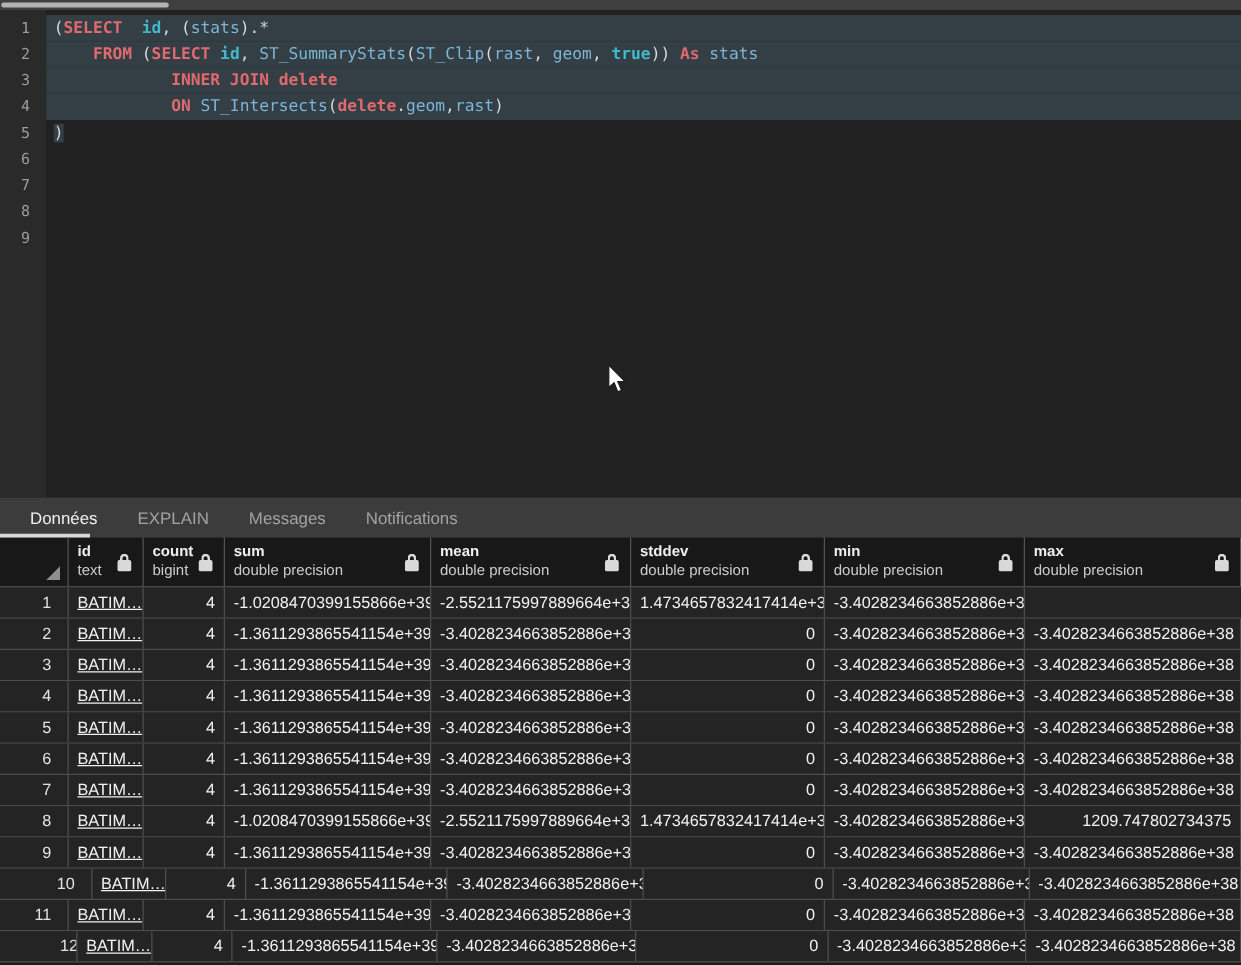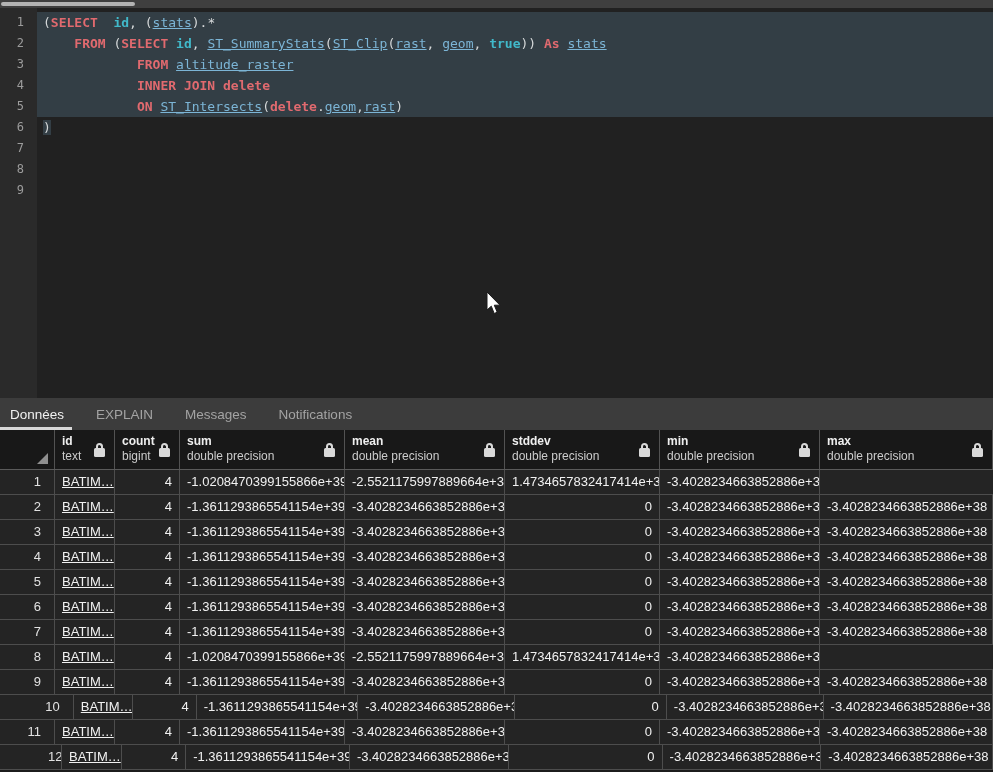--- a/index.html
+++ b/index.html
@@ -18,30 +18,30 @@
   .gut-line { height:21px; line-height:21px; text-align:right; padding-right:13px;
               color:#9c9c9c; font-family:"DejaVu Sans Mono", monospace; font-size:12px; }
   .code { position:absolute; left:37px; right:0; top:0; padding-top:4px; }
   .code-line { min-height:21px; line-height:21px; white-space:pre;
                font-family:"DejaVu Sans Mono", monospace; font-size:13px;
                color:var(--pl); padding-left:6px; }
   .code-line.sel { background:var(--selbg); }
   .code-line.sel-end span { background:var(--selbg); }
   .tk-kw  { color:var(--kw); font-weight:bold; }
   .tk-atom{ color:var(--atom); font-weight:bold; }
-  .tk-id  { color:var(--id);text-decoration:underline; }
+  .tk-id  { color:var(--id); }
   .tk-pl  { color:var(--pl); }
 
   
   .mouse-cursor { position:absolute; left:486px; top:284px; width:16px; height:24px;
                   pointer-events:none; z-index:50; }
 
   
   .tabbar { position:relative; height:32px; background:#3c3c3c; display:flex;
-            align-items:center; padding-left:10px; }
+            align-items:center; padding-left:24px; }
   .tab { font-size:13.5px; color:#a3a3a3; margin-right:32px; cursor:default; }
   .tab.active { color:#f0f0f0; }
   .tab-underline { position:absolute; left:0; bottom:0; width:72px; height:3px;
                    background:#d8d8d8; }
 
   
   .grid { background:#242424; }
   .grid-header { display:flex; height:40px; background:#181818;
                  border-bottom:1px solid #5a5a5a; }
   .gh-cell { position:relative; border-right:1px solid #525252; padding:4px 6px 0 7px;
@@ -80,21 +80,20 @@
       <div class="gut-line">4</div>
       <div class="gut-line">5</div>
       <div class="gut-line">6</div>
       <div class="gut-line">7</div>
       <div class="gut-line">8</div>
       <div class="gut-line">9</div>
     </div>
   <div class="code">
       <div class="code-line sel"><span class="tk-pl">(</span><span class="tk-kw">SELECT</span><span class="tk-pl">  </span><span class="tk-atom">id</span><span class="tk-pl">, (</span><span class="tk-id">stats</span><span class="tk-pl">).*</span></div>
       <div class="code-line sel"><span class="tk-pl">    </span><span class="tk-kw">FROM</span><span class="tk-pl"> (</span><span class="tk-kw">SELECT</span><span class="tk-pl"> </span><span class="tk-atom">id</span><span class="tk-pl">, </span><span class="tk-id">ST_SummaryStats</span><span class="tk-pl">(</span><span class="tk-id">ST_Clip</span><span class="tk-pl">(</span><span class="tk-id">rast</span><span class="tk-pl">, </span><span class="tk-id">geom</span><span class="tk-pl">, </span><span class="tk-atom">true</span><span class="tk-pl">)) </span><span class="tk-kw">As</span><span class="tk-pl"> </span><span class="tk-id">stats</span></div>
-      <div class="code-line sel"><span class="tk-pl">            </span><span class="tk-kw">FROM</span><span class="tk-pl"> </span><span class="tk-id">altitude_raster</span></div>
       <div class="code-line sel"><span class="tk-pl">            </span><span class="tk-kw">INNER JOIN</span><span class="tk-pl"> </span><span class="tk-kw">delete</span></div>
       <div class="code-line sel"><span class="tk-pl">            </span><span class="tk-kw">ON</span><span class="tk-pl"> </span><span class="tk-id">ST_Intersects</span><span class="tk-pl">(</span><span class="tk-kw">delete</span><span class="tk-pl">.</span><span class="tk-id">geom</span><span class="tk-pl">,</span><span class="tk-id">rast</span><span class="tk-pl">)</span></div>
       <div class="code-line sel-end"><span class="tk-pl">)</span></div>
       <div class="code-line"></div>
       <div class="code-line"></div>
     </div>
   <svg class="mouse-cursor" viewBox="0 0 16 24">
     <path d="M1,0 L1,18 L5.3,14.2 L8.2,21.5 L11.2,20.2 L8.3,13.2 L14,13.2 Z" fill="#ffffff" stroke="#1c1c1c" stroke-width="1"></path>
   </svg>
 </div>
@@ -240,20 +239,21 @@
         <div class="g-cell num" style="width: 173px;">-3.4028234663852886e+38</div>
       </div>
       <div class="grid-row">
         <div class="g-cell rownum" style="width: 55px;">8</div>
         <div class="g-cell left" style="width: 60px;">BATIM…</div>
         <div class="g-cell num" style="width: 65px;">4</div>
         <div class="g-cell num" style="width: 165px;">-1.0208470399155866e+39</div>
         <div class="g-cell num" style="width: 160px;">-2.5521175997889664e+38</div>
         <div class="g-cell num" style="width: 155px;">1.4734657832417414e+38</div>
         <div class="g-cell num" style="width: 160px;">-3.4028234663852886e+38</div>
+        <div class="g-cell num" style="width: 173px;">1209.747802734375</div>
       </div>
       <div class="grid-row">
         <div class="g-cell rownum" style="width: 55px;">9</div>
         <div class="g-cell left" style="width: 60px;">BATIM…</div>
         <div class="g-cell num" style="width: 65px;">4</div>
         <div class="g-cell num" style="width: 165px;">-1.3611293865541154e+39</div>
         <div class="g-cell num" style="width: 160px;">-3.4028234663852886e+38</div>
         <div class="g-cell num" style="width: 155px;">0</div>
         <div class="g-cell num" style="width: 160px;">-3.4028234663852886e+38</div>
         <div class="g-cell num" style="width: 173px;">-3.4028234663852886e+38</div>

